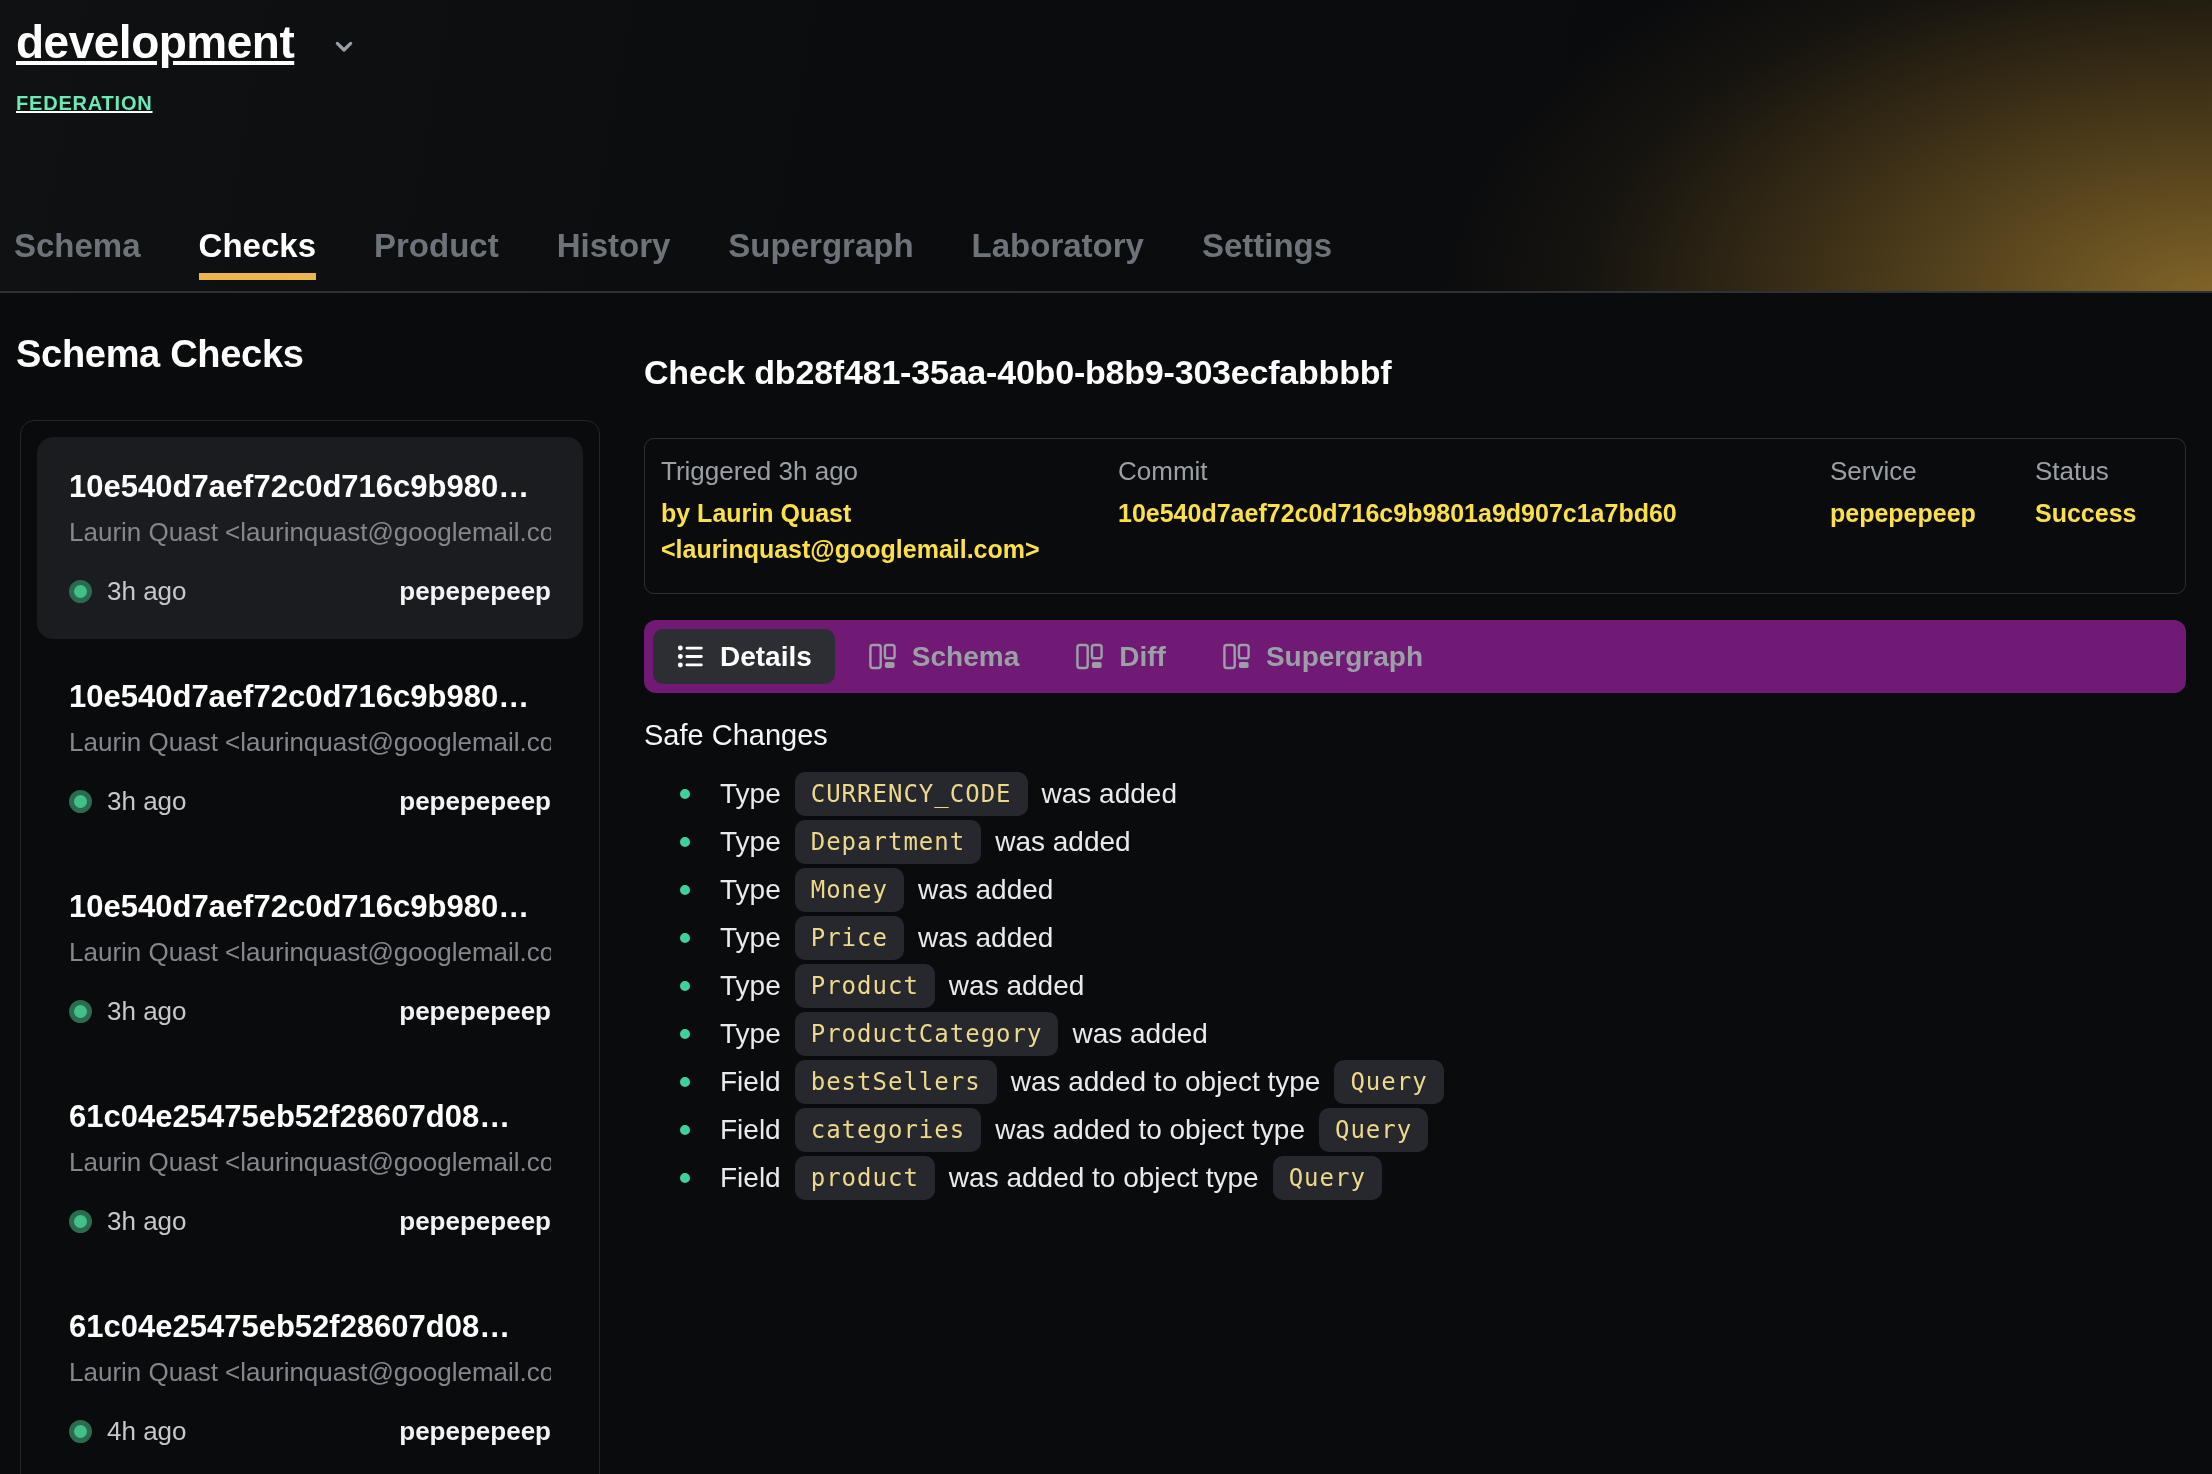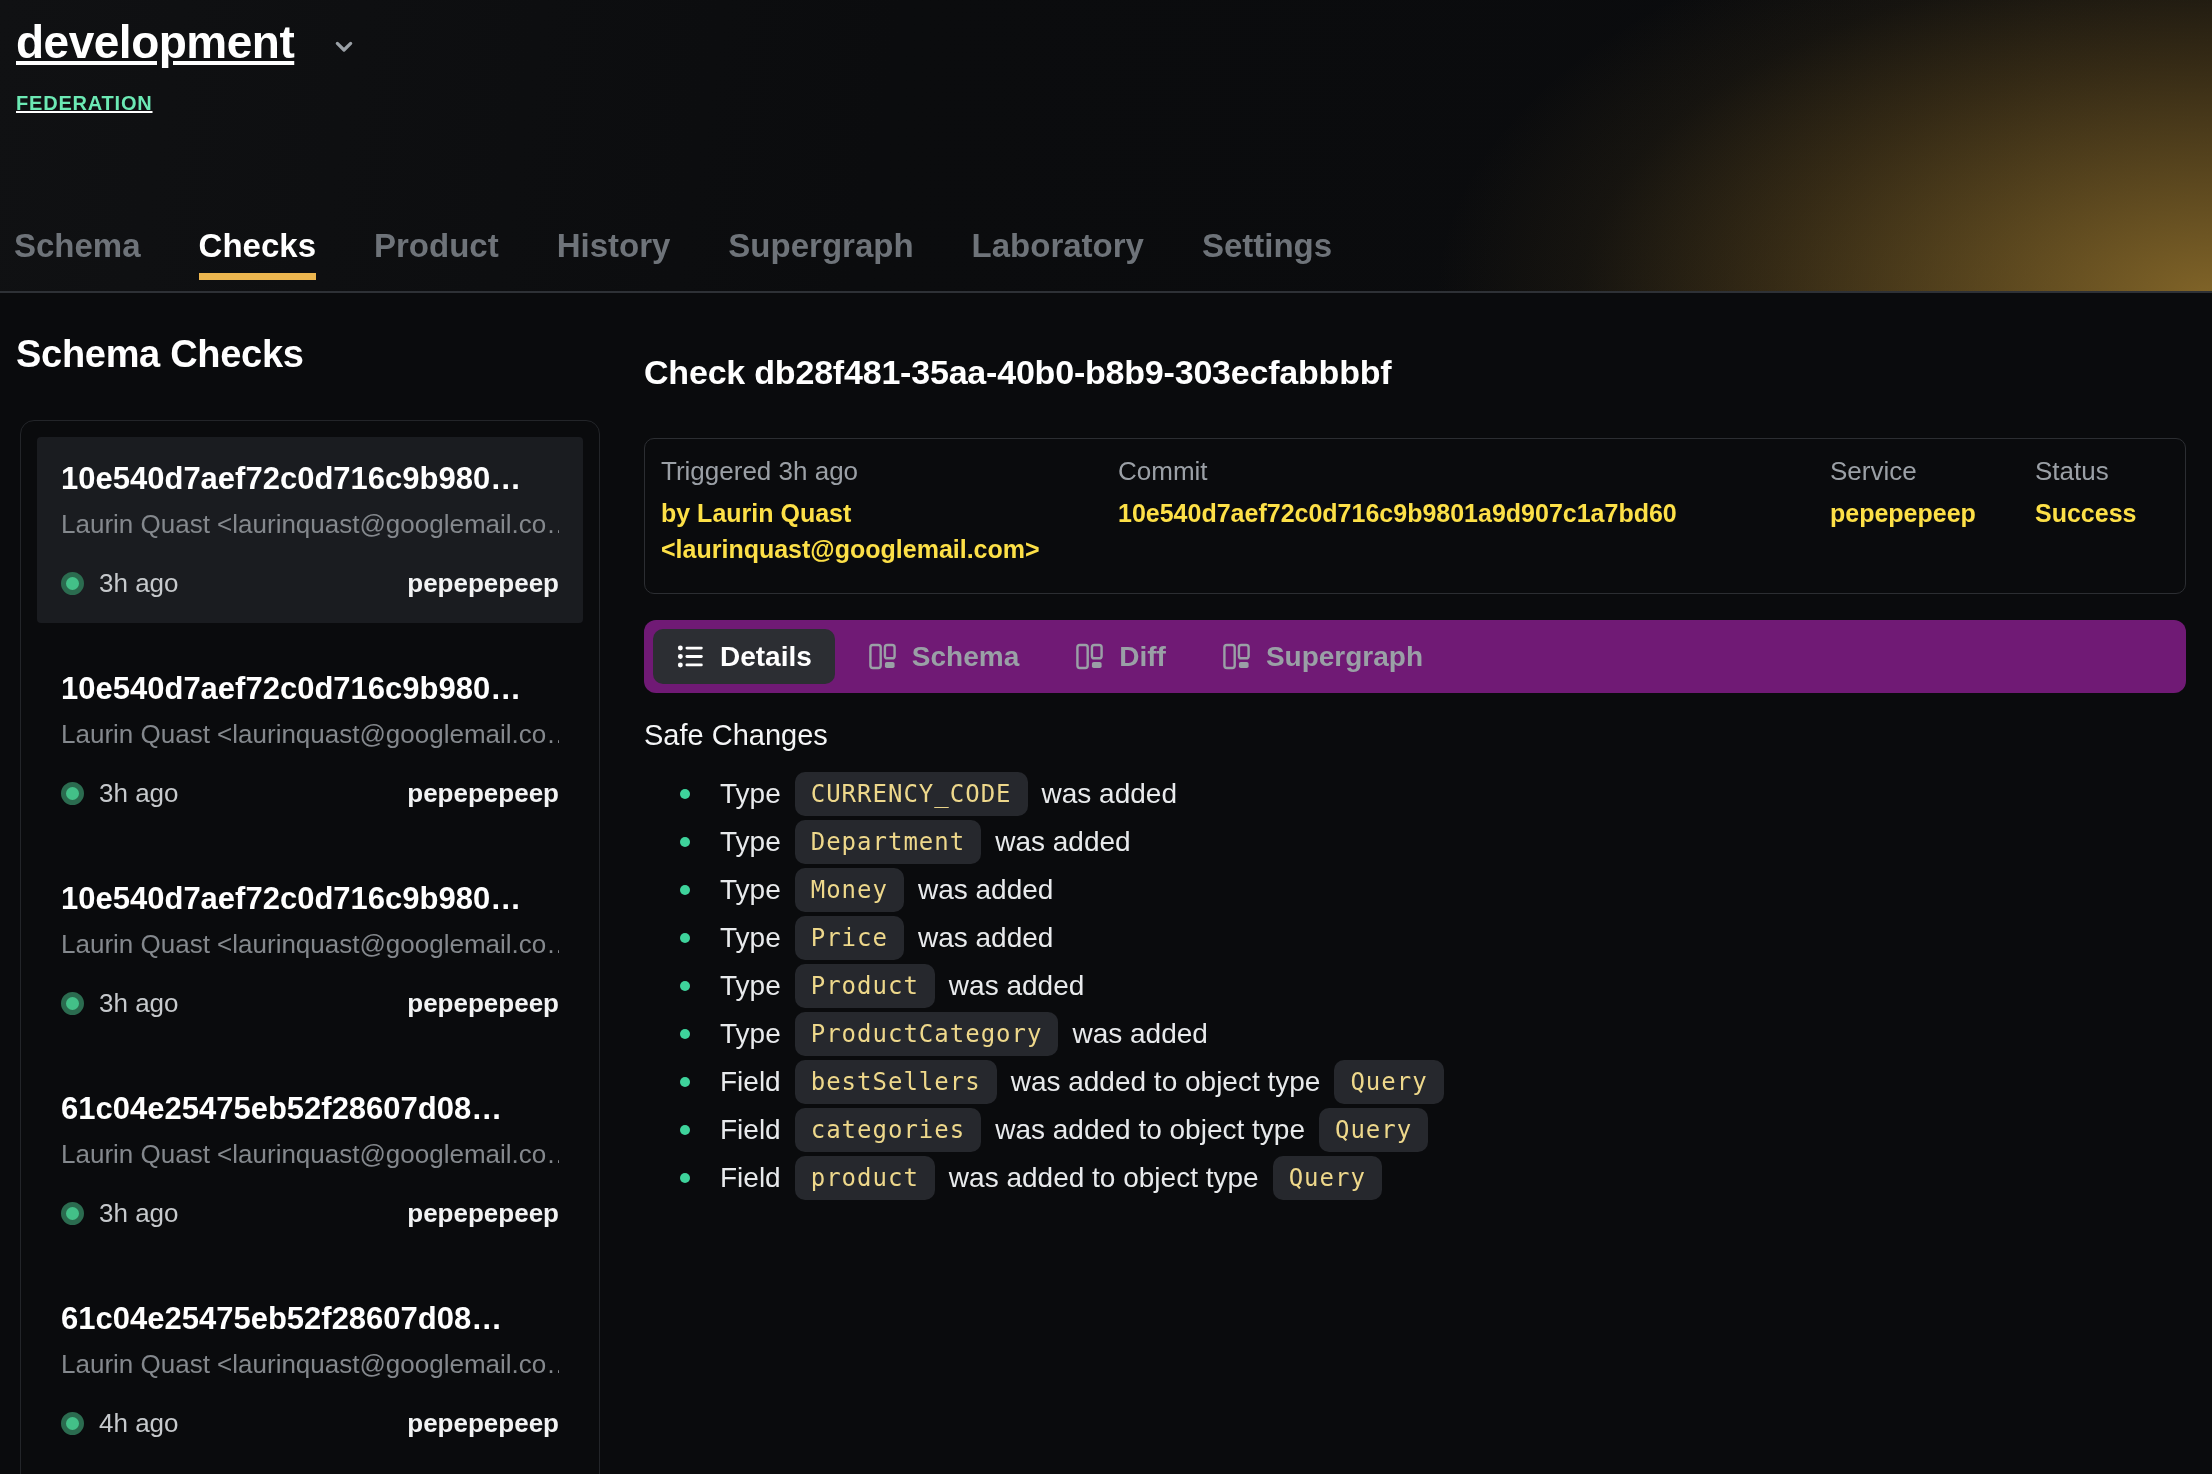--- a/index.html
+++ b/index.html
@@ -47,21 +47,21 @@
   .main { display: flex; align-items: flex-start; }
 
   
   .left-panel { width: 600px; flex: 0 0 600px; padding-left: 16px; }
   .left-title { font-size: 38px; font-weight: 700; margin-top: 40px; letter-spacing: -0.3px; }
   .checks-list {
     margin-top: 44px; margin-left: 4px;
     border: 1px solid #232529; border-radius: 14px;
     padding: 16px; height: 1100px;
   }
-  .check-card { border-radius: 4px; padding: 24px; margin-bottom: 24px; cursor: pointer; }
+  .check-card { border-radius: 16px; padding: 32px; margin-bottom: 8px; cursor: pointer; }
   .check-card.selected { background: #1a1c20; }
   .check-id { font-size: 31px; font-weight: 700; white-space: nowrap; overflow: hidden; }
   .check-author { font-size: 26px; color: #84888d; margin-top: 12px; white-space: nowrap; overflow: hidden; }
   .check-meta { display: flex; justify-content: space-between; align-items: center; margin-top: 28px; }
   .check-time { display: flex; align-items: center; gap: 15px; font-size: 26px; color: #c6c9cc; }
   .status-dot {
     width: 23px; height: 23px; border-radius: 50%;
     background: #43c088; border: 5px solid #2b6b4f; flex: 0 0 auto;
   }
   .check-service { font-size: 26px; font-weight: 700; color: #f2f3f4; }

